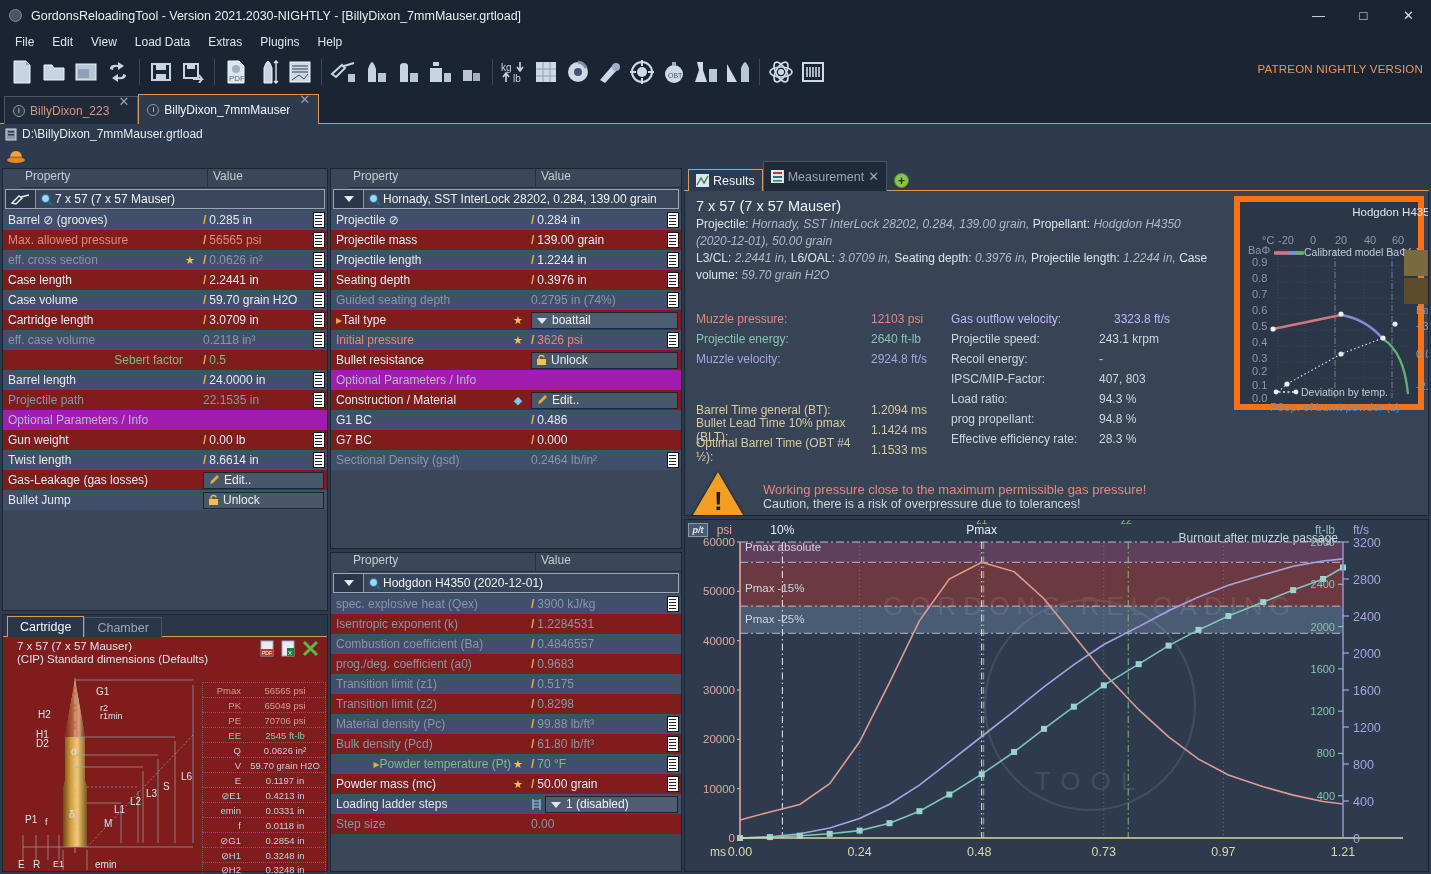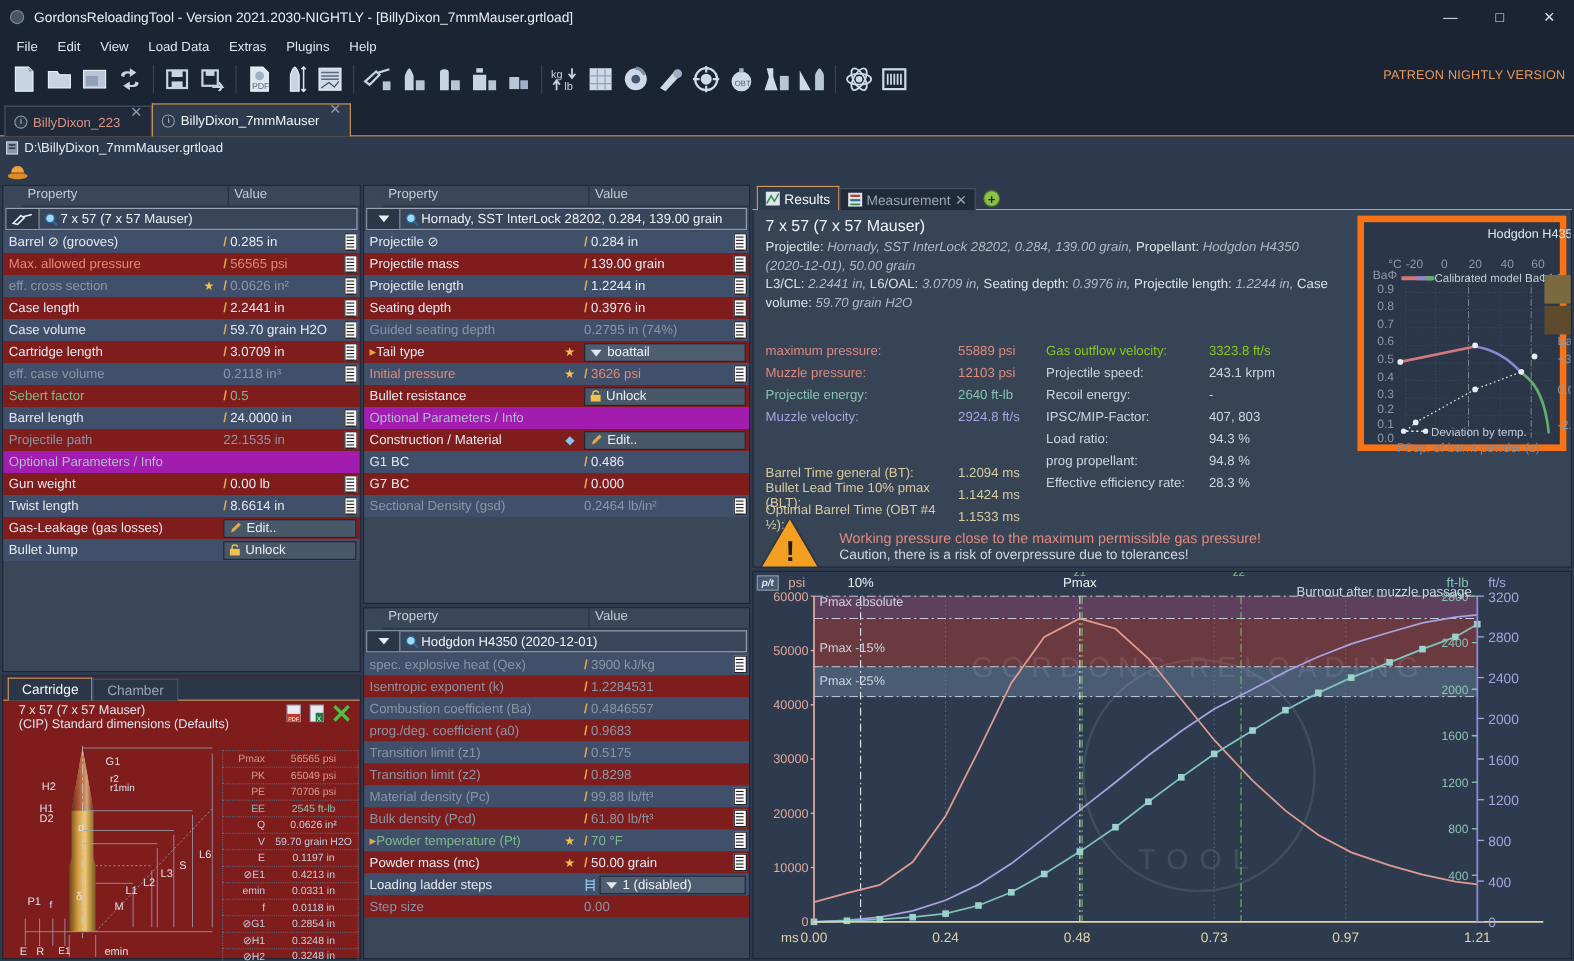--- a/index.html
+++ b/index.html
@@ -56,42 +56,42 @@
   .prow.even{background:#7f1d1d;}
   .prow.sect{background:#a21caf;color:#b0bacb;}
   .prow .lbl{width:180px;padding-left:5px;white-space:nowrap;overflow:hidden;}
   .prow .star{width:14px;text-align:center;color:#f0c14b;font-size:11px;}
   .prow .val{flex:1;padding-left:6px;white-space:nowrap;display:flex;align-items:center;gap:3px;}
   .prow .pen{color:#e0a94b;font-weight:bold;}
   .prow .ruler{position:absolute;right:2px;top:2px;width:12px;height:16px;background:#fafafa;border:1px solid #10141c;}
   .prow .ruler:before{content:"";position:absolute;left:1px;top:2px;width:7px;height:1px;background:#222;box-shadow:0 3px 0 #222,0 6px 0 #222,0 9px 0 #222,0 12px 0 #222;}
   .dim{color:#8b95a6;}
   .warn{color:#e08a7a;}
-  .grn{color:#7fb98a;}
+  .grn{color:#7fb98a;text-align:right;}
   .fieldbtn{flex:1;margin-right:3px;height:17px;background:#495869;border:1px solid #1d2433;display:flex;align-items:center;gap:4px;padding-left:4px;font-size:12px;color:#eaeff5;}
   .combobox{flex:1;margin-right:3px;height:17px;background:#4e5d70;border:1px solid #1d2433;display:flex;align-items:center;gap:4px;padding-left:4px;font-size:12px;color:#eef2f7;}
   
   #cartpanel{flex:none;height:258px;background:#7f1d1d;border:1px solid #1d2534;}
   #carttabs{display:flex;height:22px;align-items:flex-end;padding-left:4px;position:relative;background:#2b3648;}
   #carttabs:after{content:"";position:absolute;left:0;right:0;bottom:0;height:1px;background:#d79a5b;}
   .ctab{height:20px;padding:0 12px;display:flex;align-items:center;font-size:12.5px;background:#2b3648;border:1px solid #4a5568;border-bottom:none;color:#9aa6b7;z-index:2;}
   .ctab.active{border-color:#d79a5b;color:#f2f6fb;height:21px;}
   #cartbody{position:relative;height:235px;}
   #cartbody .ctitle{position:absolute;left:14px;top:3px;font-size:11.5px;color:#dde3ec;line-height:13px;}
   #cartico{position:absolute;right:8px;top:3px;display:flex;gap:6px;}
   #carttable{position:absolute;left:199px;top:45px;width:124px;font-size:9.5px;}
   #carttable div{display:flex;height:15px;align-items:center;border:1px dotted #5b687d;border-bottom:none;}
   #carttable div:last-child{border-bottom:1px dotted #5b687d;}
   #carttable .k{width:42px;text-align:right;padding-right:4px;}
   #carttable .v{flex:1;text-align:center;}
   .tr1{color:#d99b8c;} .tr2{color:#8fc3b4;} .tr3{color:#c5cedd;}
   
   #rtabs{height:23px;display:flex;align-items:flex-end;padding-left:4px;position:relative;background:#2e3b4e;}
   #rtabs:after{content:"";position:absolute;left:0;right:0;bottom:0;height:1px;background:#d79a5b;}
-  .rtab{height:20px;padding:0 7px;display:flex;align-items:center;gap:4px;font-size:12.5px;
+  .rtab{height:30px;padding:0 7px;display:flex;align-items:center;gap:4px;font-size:12.5px;
         background:#202a3a;border:1px solid #4a5568;border-bottom:none;color:#9aa6b7;z-index:2;}
   .rtab.active{background:#2e3b4e;border-color:#d79a5b;color:#f4f7fb;height:22px;}
   #resbox{position:relative;background:#374456;border:1px solid #1d2534;border-top:none;height:325px;overflow:hidden;}
   #reshead{padding:7px 0 0 11px;}
   #reshead .h1{font-size:14.5px;color:#f0f4f9;margin-bottom:2px;}
   #reshead .sub{font-size:12px;color:#dbe2eb;line-height:17px;max-width:520px;}
   #reshead .sub i{color:#aeb9c8;}
   #restable{position:absolute;left:11px;top:118px;display:flex;font-size:12px;}
   #restable .tcol{display:flex;flex-direction:column;}
   #restable .trow{height:20px;display:flex;align-items:center;}
@@ -963,24 +963,20 @@
           <i>0.3976 in,</i>
           <span>Projectile length:</span>
           <i>1.2244 in,</i>
           <span>Case volume:</span>
           <i>59.70 grain H2O</i>
         </div>
       </div>
       <div id="restable">
         <div class="tcol" id="resL">
             <div class="trow" style="color: rgb(224, 137, 124);">
-              <span class="k">maximum pressure:</span>
-              <span class="v">55889 psi</span>
-            </div>
-            <div class="trow" style="color: rgb(224, 137, 124);">
               <span class="k">Muzzle pressure:</span>
               <span class="v">12103 psi</span>
             </div>
             <div class="trow" style="color: rgb(135, 195, 178);">
               <span class="k">Projectile energy:</span>
               <span class="v">2640 ft-lb</span>
             </div>
             <div class="trow" style="color: rgb(167, 163, 224);">
               <span class="k">Muzzle velocity:</span>
               <span class="v">2924.8 ft/s</span>
@@ -992,21 +988,21 @@
             <div class="trow" style="color: rgb(216, 201, 160);">
               <span class="k">Bullet Lead Time 10% pmax (BLT):</span>
               <span class="v">1.1424 ms</span>
             </div>
             <div class="trow" style="color: rgb(216, 201, 160);">
               <span class="k">Optimal Barrel Time (OBT #4 ½):</span>
               <span class="v">1.1533 ms</span>
             </div>
           </div>
         <div class="tcol" id="resR">
-            <div class="trow" style="color: #84cc16;">
+            <div class="trow" style="color: #c4b5fd; gap: 15px;">
               <span class="k2">Gas outflow velocity:</span>
               <span class="v2">3323.8 ft/s</span>
             </div>
             <div class="trow" style="color: rgb(204, 213, 224);">
               <span class="k2">Projectile speed:</span>
               <span class="v2">243.1 krpm</span>
             </div>
             <div class="trow" style="color: rgb(204, 213, 224);">
               <span class="k2">Recoil energy:</span>
               <span class="v2">-</span>

